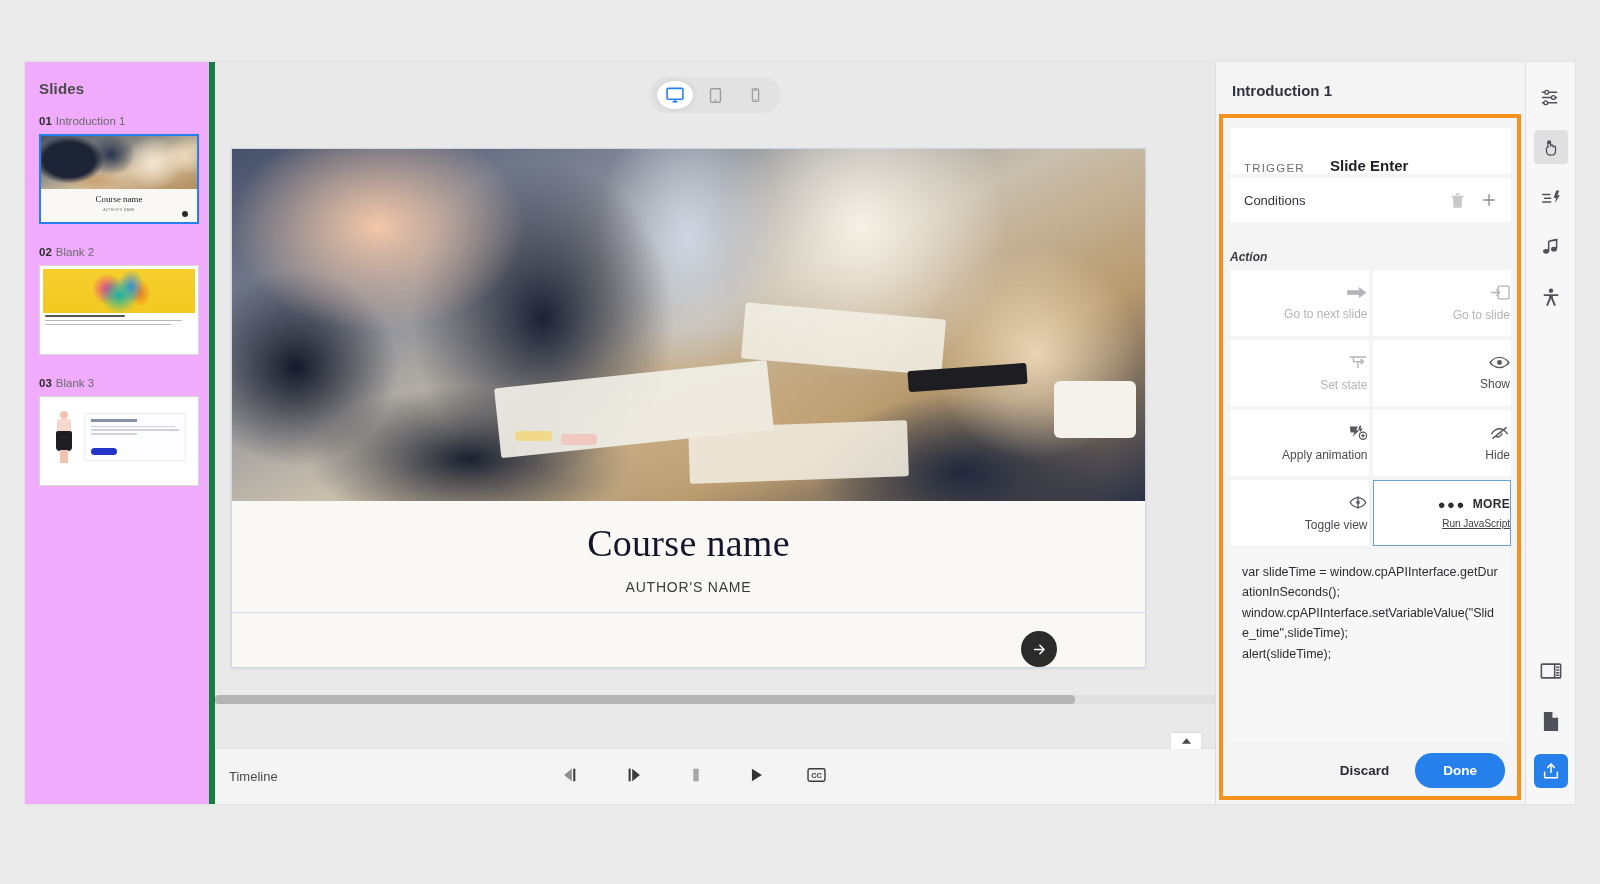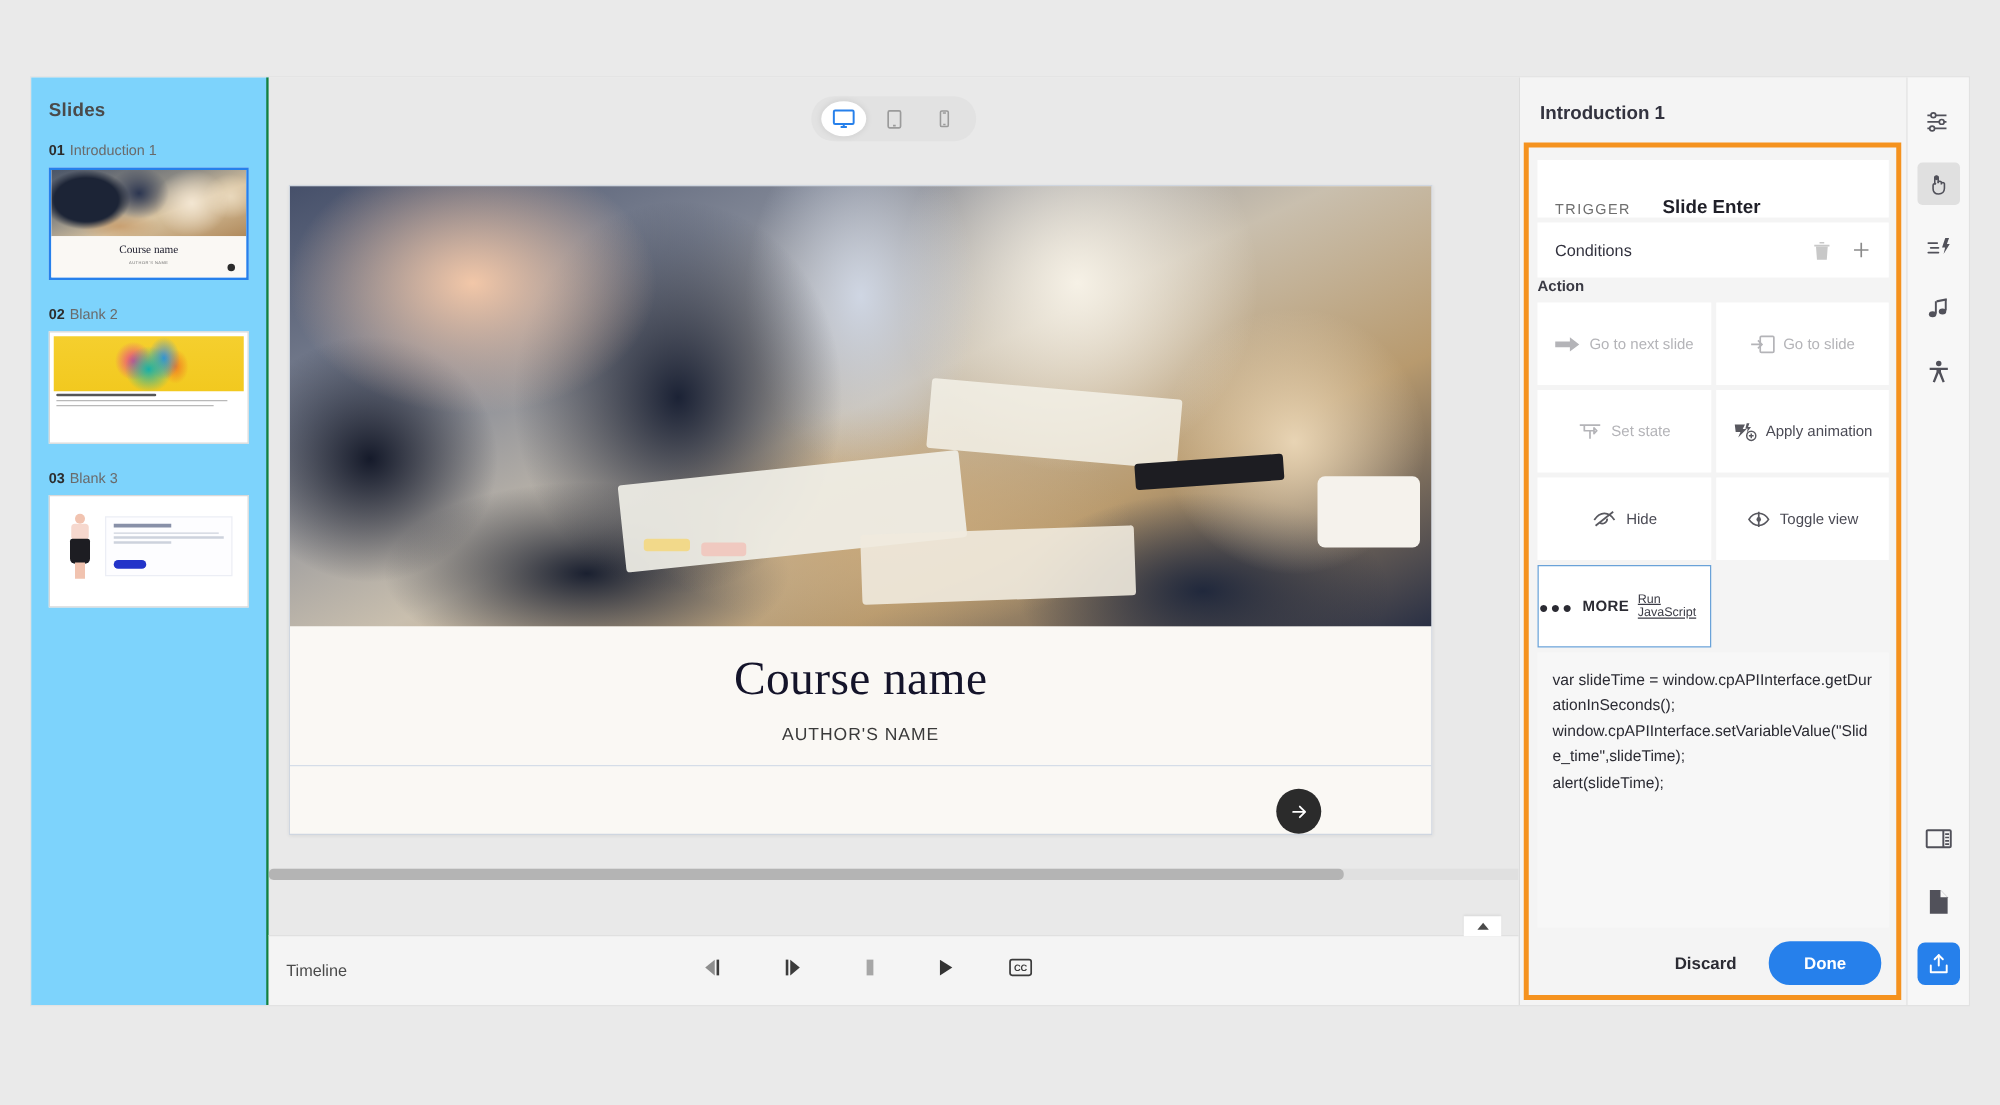--- a/index.html
+++ b/index.html
@@ -13,22 +13,22 @@
     position: absolute; left: 25px; top: 62px;
     width: 1550px; height: 742px;
     background: #f4f4f4;
     display: flex;
     box-shadow: 0 0 0 1px #e2e2e2;
   }
 
   
   .slides-panel {
     width: 190px; height: 100%;
-    background: #7dd3fc;
-    border-right: 2px solid #15803d;
+    background: #f0abfc;
+    border-right: 6px solid #15803d;
     padding: 18px 0 0 0;
     overflow: hidden;
     flex-shrink: 0;
   }
   .slides-title {
     font-size: 15px; font-weight: bold; color: #4a4a4a;
     padding: 0 0 18px 14px; letter-spacing: .2px;
   }
   .slide-entry { padding: 0 14px 22px 14px; }
   .slide-label { font-size: 11.5px; color: #6a6a6a; margin-bottom: 7px; }
@@ -236,30 +236,31 @@
   .cond-row {
     background: #fff; height: 44px;
     display: flex; align-items: center; padding: 0 14px;
   }
   .cond-label { font-size: 13px; font-weight: normal; color: #33333f; flex: 1; }
   .cond-icon { color: #c8c8c8; margin-left: 16px; display:flex; align-items:center; }
   .cond-icon.plus { color: #8a8a8a; }
 
   .action-label {
     font-size: 12px; font-weight: bold; color: #3a3a44;
-    margin: 0 0 6px 0;
+    margin: 28px 0 6px 0;
+    font-style: italic;
   }
   .action-grid {
     display: grid; grid-template-columns: 1fr 1fr;
     gap: 4px;
   }
   .action-cell {
     background: #fff; height: 66px;
-    display: flex; 
-    align-items: center; justify-content: center; gap: 7px;
+    display: flex; flex-direction: column;
+    align-items: flex-end; justify-content: center; gap: 7px;
     border: 1px solid transparent;
   }
   .action-cell .ac-icon { color: #58585f; display: flex; align-items: center; }
   .action-cell .ac-label { font-size: 12px; color: #4b4b55; }
   .action-cell.dim .ac-icon { color: #b4b4b8; }
   .action-cell.dim .ac-label { color: #b4b4b8; }
   .action-cell.selected { border: 1px solid #6aa2d8; }
   .more-row { display: flex; align-items: center; gap: 7px; }
   .more-dots { letter-spacing: 1.5px; font-size: 13px; color: #2b2b33; line-height: 1; }
   .more-text { font-size: 12px; font-weight: bold; color: #2b2b33; letter-spacing: .3px; }
@@ -513,20 +514,29 @@
         <div class="action-cell dim">
           <span class="ac-icon">
             <svg width="20" height="17" viewBox="0 0 22 18" fill="none" stroke="currentColor" stroke-width="1.5">
               <path d="M2 3h18M6 3v5h8.5M14.5 5.5L17 8l-2.5 2.5z" stroke-linejoin="round"></path>
                 <path d="M11 8v7"></path>
             </svg>
           </span>
           <span class="ac-label">Set state</span>
         </div>
 
+        <div class="action-cell">
+          <span class="ac-icon">
+            <svg width="21" height="15" viewBox="0 0 22 16" fill="none" stroke="currentColor" stroke-width="1.5">
+              <path d="M1 8s3.6-5.5 10-5.5S21 8 21 8s-3.6 5.5-10 5.5S1 8 1 8z"></path>
+                <circle cx="11" cy="8" r="2.6" fill="currentColor" stroke="none"></circle>
+            </svg>
+          </span>
+          <span class="ac-label">Show</span>
+        </div>
 
         <div class="action-cell">
           <span class="ac-icon">
             <svg width="20" height="17" viewBox="0 0 22 18" fill="currentColor">
               <path d="M2 2.5h9l-2 4h3.5L5 14l2-5H2.8z"></path>
               <path d="M12.5 1.5h2.4l-1.2 3.2h2.6l-3.8 5 .9-3.4h-2.1z"></path>
               <circle cx="16.5" cy="12.5" r="4" fill="none" stroke="currentColor" stroke-width="1.3"></circle>
               <path d="M16.5 10.4v4.2M14.4 12.5h4.2" stroke="currentColor" stroke-width="1.3"></path>
             </svg>
           </span>

